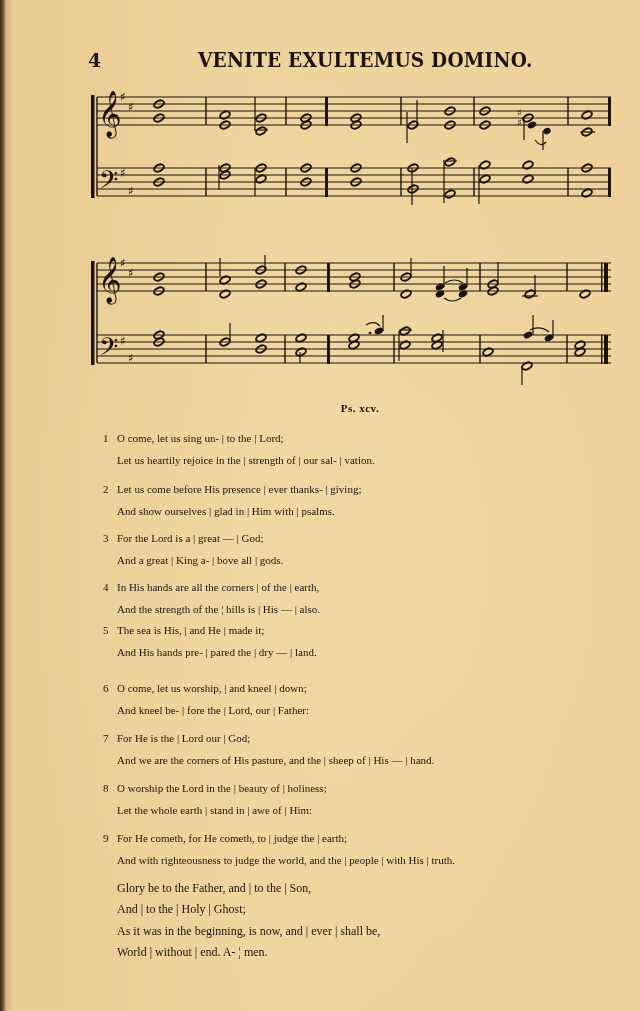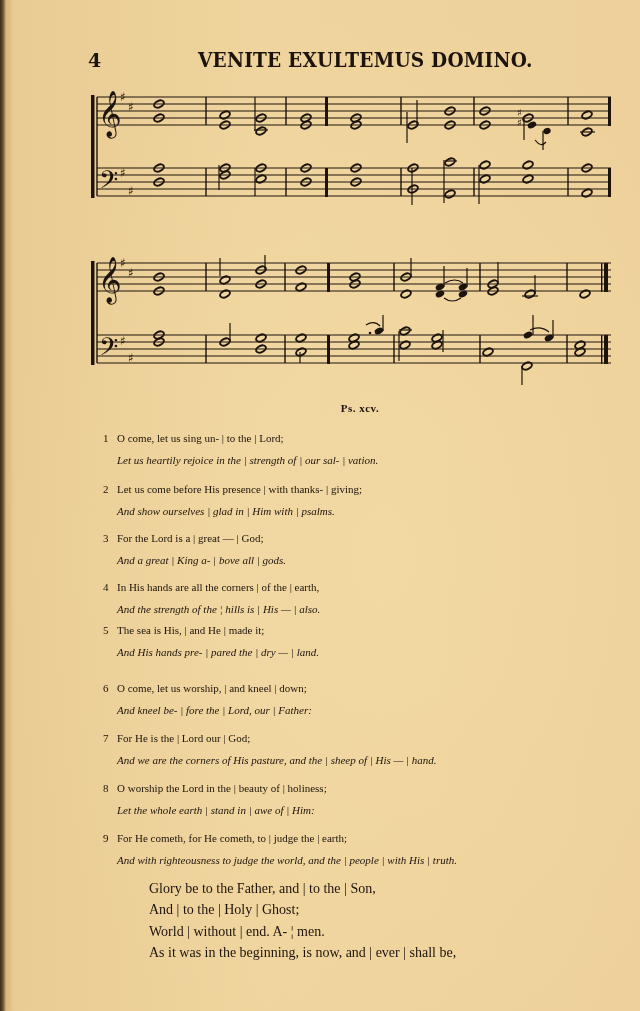--- a/index.html
+++ b/index.html
@@ -23,22 +23,22 @@
     font-family: "DejaVu Serif", serif; font-weight:bold; font-size:20px;
     letter-spacing:0.2px; transform:scaleX(0.93); transform-origin:left;
   }
   svg.music { position:absolute; left:0; top:0; }
   .psalm-ref {
     position:absolute; left:0; width:640px; text-align:center; top:402px;
     font-size:11px; font-weight:bold; letter-spacing:0.5px; padding-left:80px; box-sizing:border-box;
   }
   .verse { position:absolute; left:103px; font-size:11px; line-height:22px; white-space:nowrap; }
   .verse .num { display:inline-block; width:14px; }
-  .verse .line2 { padding-left:14px;font-style:italic; }
-  .gloria { position:absolute; left:117px; top:878px; font-size:14px; line-height:21.3px; white-space:nowrap;margin-left:32px; }
+  .verse .line2 { padding-left:14px; }
+  .gloria { position:absolute; left:117px; top:878px; font-size:12px; line-height:21.3px; white-space:nowrap; }
 </style>
 </head>
 <body>
 
 <div class="page-tint"></div>
 
 <div class="page-number">4</div>
 <div class="running-title">VENITE EXULTEMUS DOMINO.</div>
 
 <svg class="music" width="640" height="400" viewBox="0 0 640 400">
@@ -276,21 +276,21 @@
   </g>
 </svg>
 
 <div class="psalm-ref">Ps. xcv.</div>
 
 <div class="verse" style="top:427px">
   <div><span class="num">1</span><span>O come, let us sing un- | to the | Lord;</span></div>
   <div class="line2">Let us heartily rejoice in the | strength of | our sal- | vation.</div>
 </div>
 <div class="verse" style="top:478px">
-  <div><span class="num">2</span><span>Let us come before His presence | with thanks- | giving;</span></div>
+  <div><span class="num">2</span><span>Let us come before His presence | ever thanks- | giving;</span></div>
   <div class="line2">And show ourselves | glad in | Him with | psalms.</div>
 </div>
 <div class="verse" style="top:527px">
   <div><span class="num">3</span><span>For the Lord is a | great — | God;</span></div>
   <div class="line2">And a great | King a- | bove all | gods.</div>
 </div>
 <div class="verse" style="top:576px">
   <div><span class="num">4</span><span>In His hands are all the corners | of the | earth,</span></div>
   <div class="line2">And the strength of the ¦ hills is | His — | also.</div>
 </div>
@@ -311,15 +311,15 @@
   <div class="line2">Let the whole earth | stand in | awe of | Him:</div>
 </div>
 <div class="verse" style="top:827px">
   <div><span class="num">9</span><span>For He cometh, for He cometh, to | judge the | earth;</span></div>
   <div class="line2">And with righteousness to judge the world, and the | people | with His | truth.</div>
 </div>
 
 <div class="gloria">
   <div>Glory be to the Father, and | to the | Son,</div>
   <div>And | to the | Holy | Ghost;</div>
+  <div>As it was in the beginning, is now, and | ever | shall be,</div>
   <div>World | without | end.  A- ¦ men.</div>
-  <div>As it was in the beginning, is now, and | ever | shall be,</div>
 </div>
 
 </body></html>

